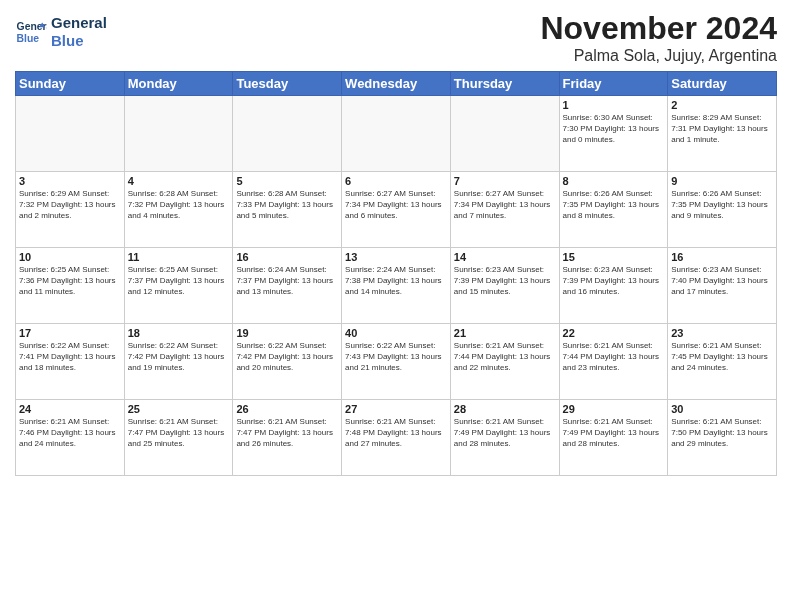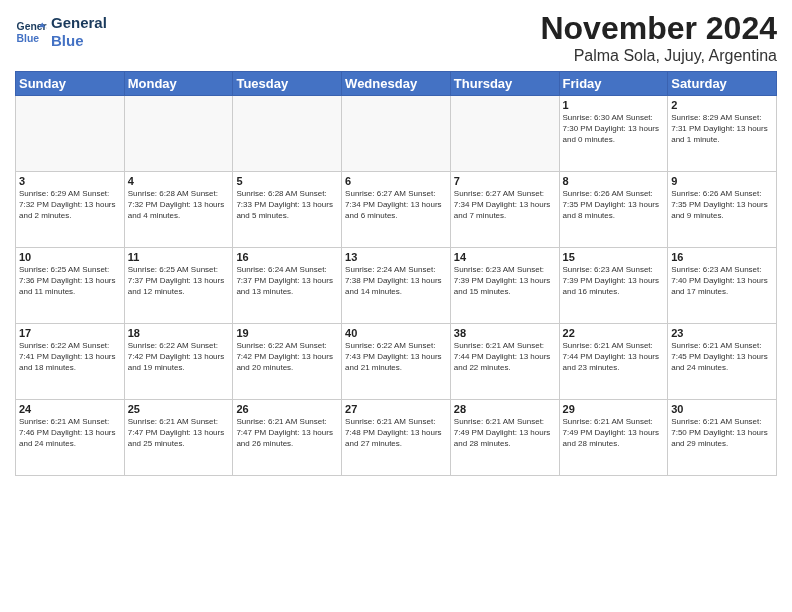--- a/index.html
+++ b/index.html
@@ -263,21 +263,21 @@
 and 20 minutes.</div>
           </td>
           <td>
             <span class="day-num">40</span>
             <div class="day-info">Sunrise: 6:22 AM
 Sunset: 7:43 PM
 Daylight: 13 hours
 and 21 minutes.</div>
           </td>
           <td>
-            <span class="day-num">38</span>
+            <span class="day-num">21</span>
             <div class="day-info">Sunrise: 6:21 AM
 Sunset: 7:44 PM
 Daylight: 13 hours
 and 22 minutes.</div>
           </td>
           <td>
             <span class="day-num">22</span>
             <div class="day-info">Sunrise: 6:21 AM
 Sunset: 7:44 PM
 Daylight: 13 hours

